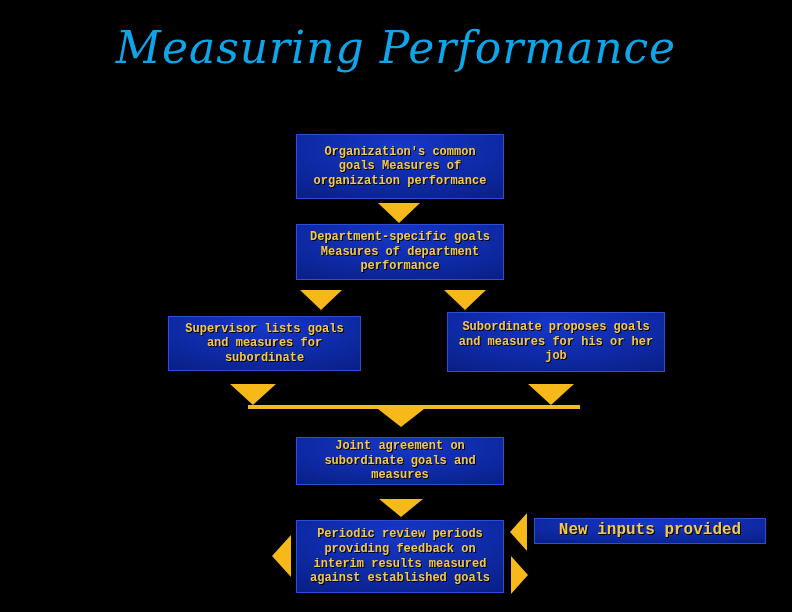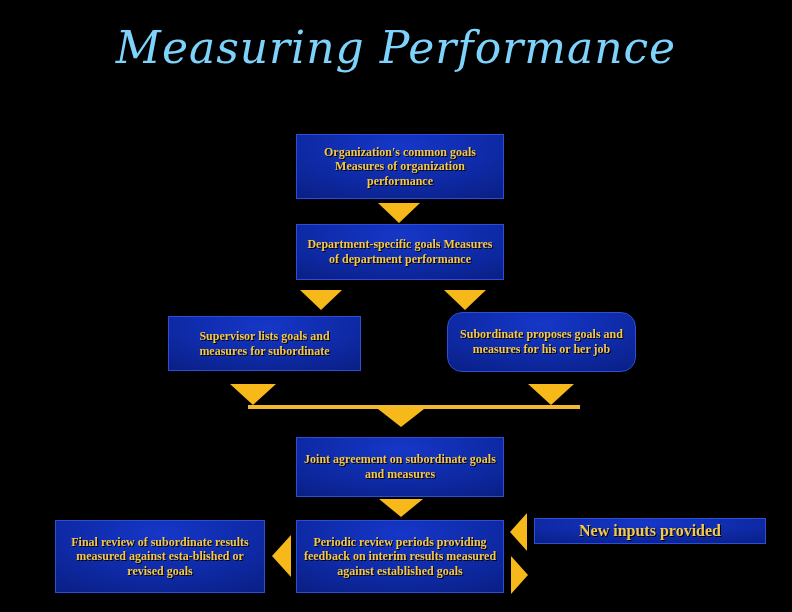--- a/index.html
+++ b/index.html
@@ -24,34 +24,34 @@
     position: absolute;
     left: 0;
     top: 24px;
     width: 792px;
     text-align: center;
     font-family: "DejaVu Serif", serif;
     font-size: 44px;
     font-weight: normal;
     font-style: italic;
     letter-spacing: 1px;
-    color: #7dd3fc;
+    color: #0ea5e9;
     line-height: 1.1;
     white-space: nowrap;
   }
 
   
   .flow-box {
     position: absolute;
     box-sizing: border-box;
     border: 1px solid #2b4fd8;
     background: radial-gradient(ellipse 120% 150% at 50% 18%,
                 #1637c8 0%, #0e2aa6 38%, #0a1f85 68%, #061457 100%);
     color: #f5c84a;
-    font-family: Liberation Serif, serif;
+    font-family: Liberation Mono, monospace;
     font-size: 12px;
     font-weight: bold;
     line-height: 1.22;
     text-align: center;
     display: flex;
     align-items: center;
     justify-content: center;
     padding: 3px 6px;
     text-shadow: 1px 1px 0 #000000;
   }
@@ -104,40 +104,37 @@
     <span class="txt">Department-specific goals Measures of department performance</span>
   </div>
 
   <div class="arrow-down" style="left:300px; top:290px;"></div>
   <div class="arrow-down" style="left:444px; top:290px;"></div>
 
   <div class="flow-box" style="left:168px; top:316px; width:193px; height:55px;">
     <span class="txt">Supervisor lists goals and measures for subordinate</span>
   </div>
 
-  <div class="flow-box" style="left:447px; top:312px; width:189px; height:60px;border-radius:15px;">
+  <div class="flow-box" style="left:447px; top:312px; width:218px; height:60px;">
     <span class="txt">Subordinate proposes goals and measures for his or her job</span>
   </div>
 
   <div class="arrow-down" style="left:230px; top:384px; border-left-width:23px; border-right-width:23px; border-top-width:21px;"></div>
   <div class="arrow-down" style="left:528px; top:384px; border-left-width:23px; border-right-width:23px; border-top-width:21px;"></div>
 
   <div class="merge-line" style="left:248px; top:405px; width:332px; height:4px;"></div>
 
   <div class="arrow-down" style="left:378px; top:409px; border-left-width:23px; border-right-width:23px; border-top-width:18px;"></div>
 
-  <div class="flow-box" style="left:296px; top:437px; width:208px; height:60px;">
+  <div class="flow-box" style="left:296px; top:437px; width:208px; height:48px;">
     <span class="txt">Joint agreement on subordinate goals and measures</span>
   </div>
 
   <div class="arrow-down" style="left:379px; top:499px; border-left-width:22px; border-right-width:22px; border-top-width:18px;"></div>
 
-  <div class="flow-box" style="left:55px; top:520px; width:210px; height:73px;">
-    <span class="txt">Final review of subordinate results measured against esta-blished or revised goals</span>
-  </div>
 
   <div class="arrow-left" style="left:272px; top:535px;"></div>
 
   <div class="flow-box" style="left:296px; top:520px; width:208px; height:73px;">
     <span class="txt">Periodic review periods providing feedback on interim results measured against established goals</span>
   </div>
 
   <div class="arrow-left" style="left:510px; top:513px; border-top-width:19px; border-bottom-width:19px; border-right-width:17px;"></div>
 
   <div class="flow-box" style="left:534px; top:518px; width:232px; height:26px; font-size:16px;">

